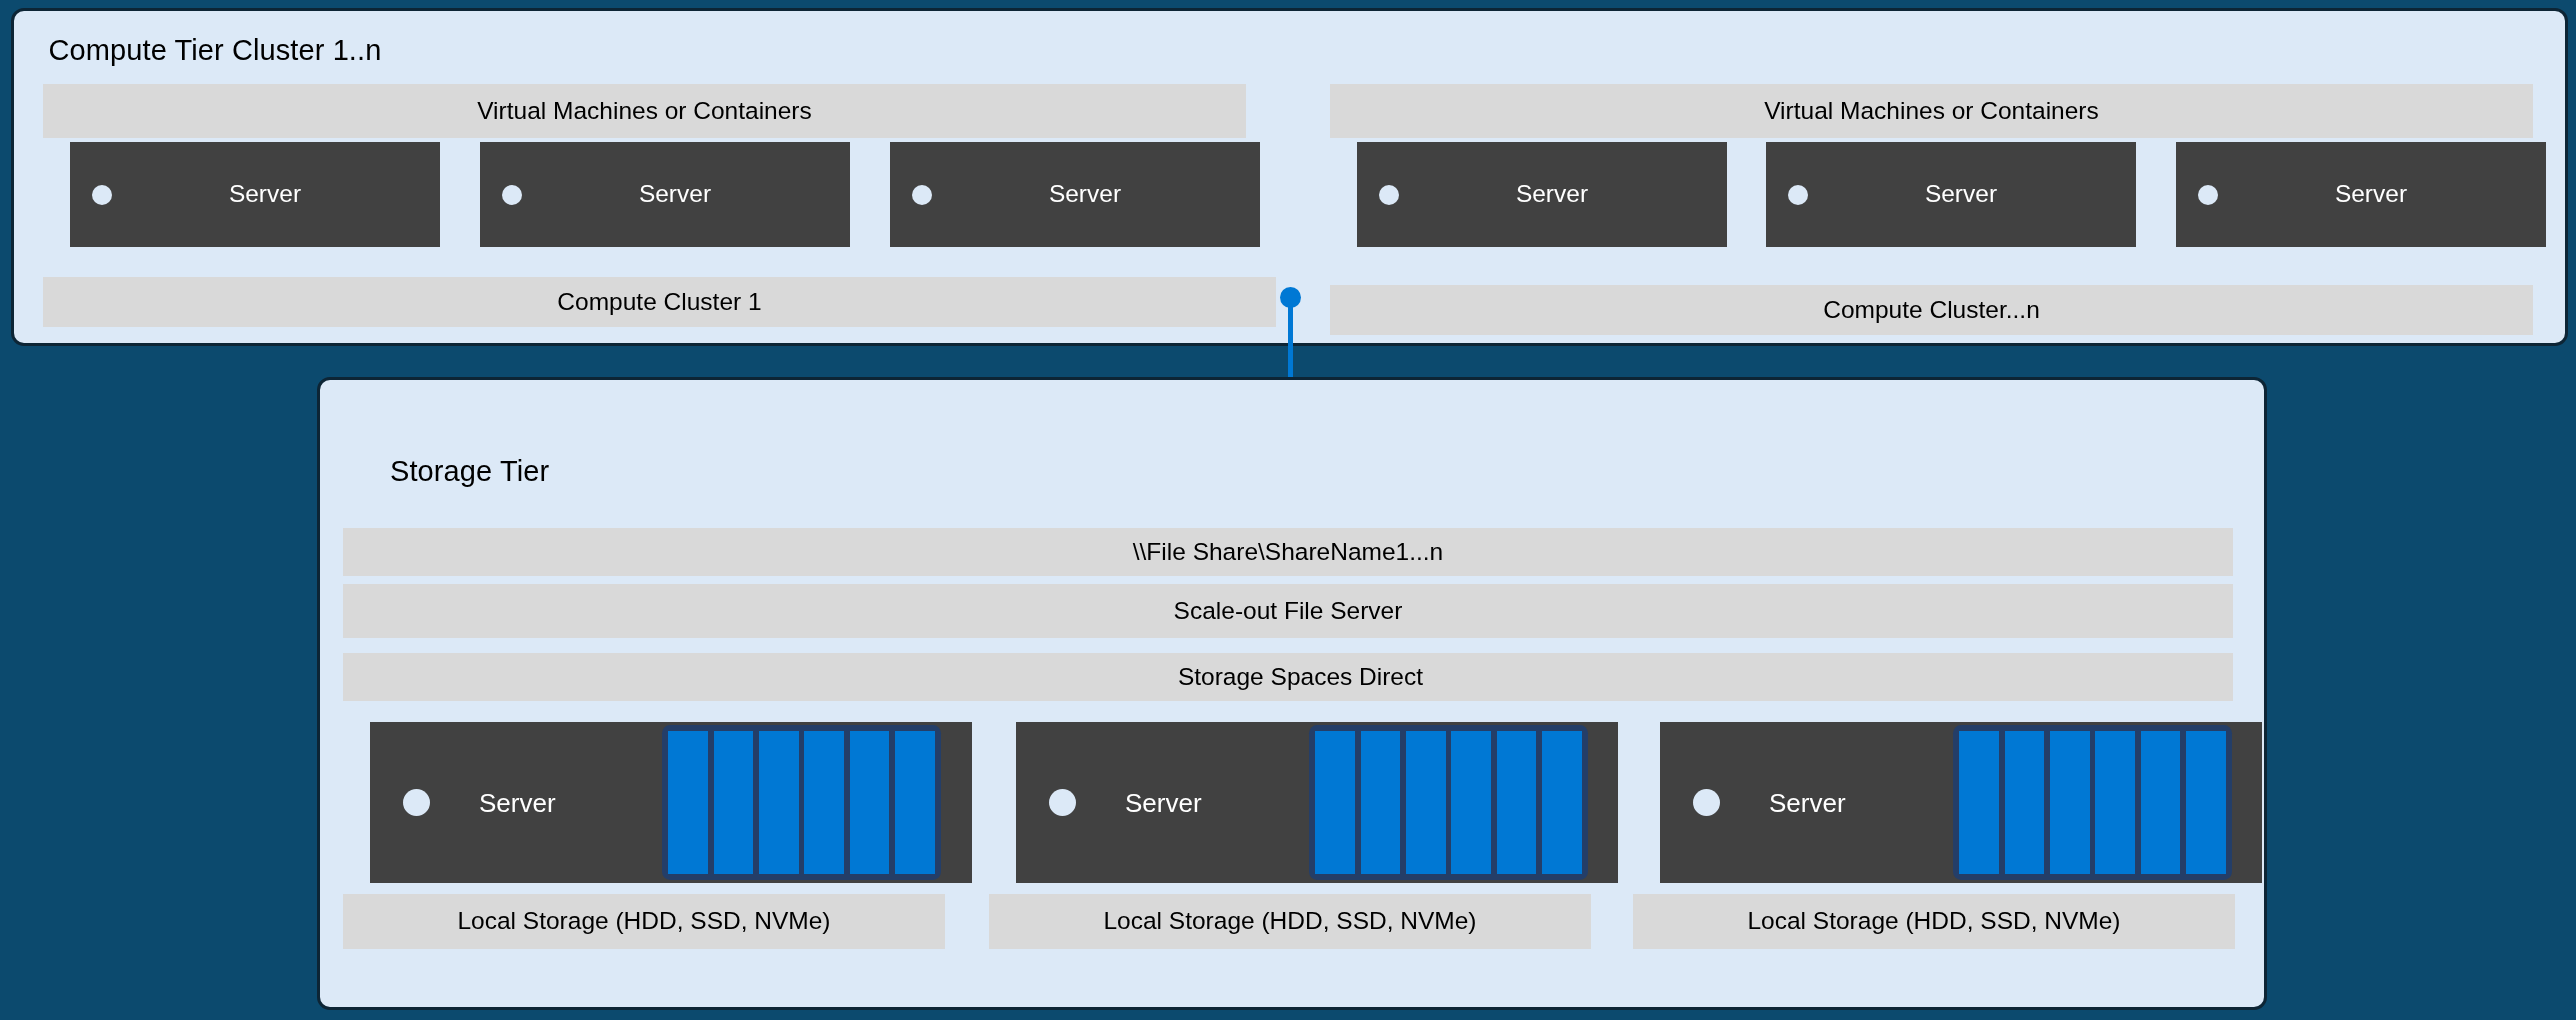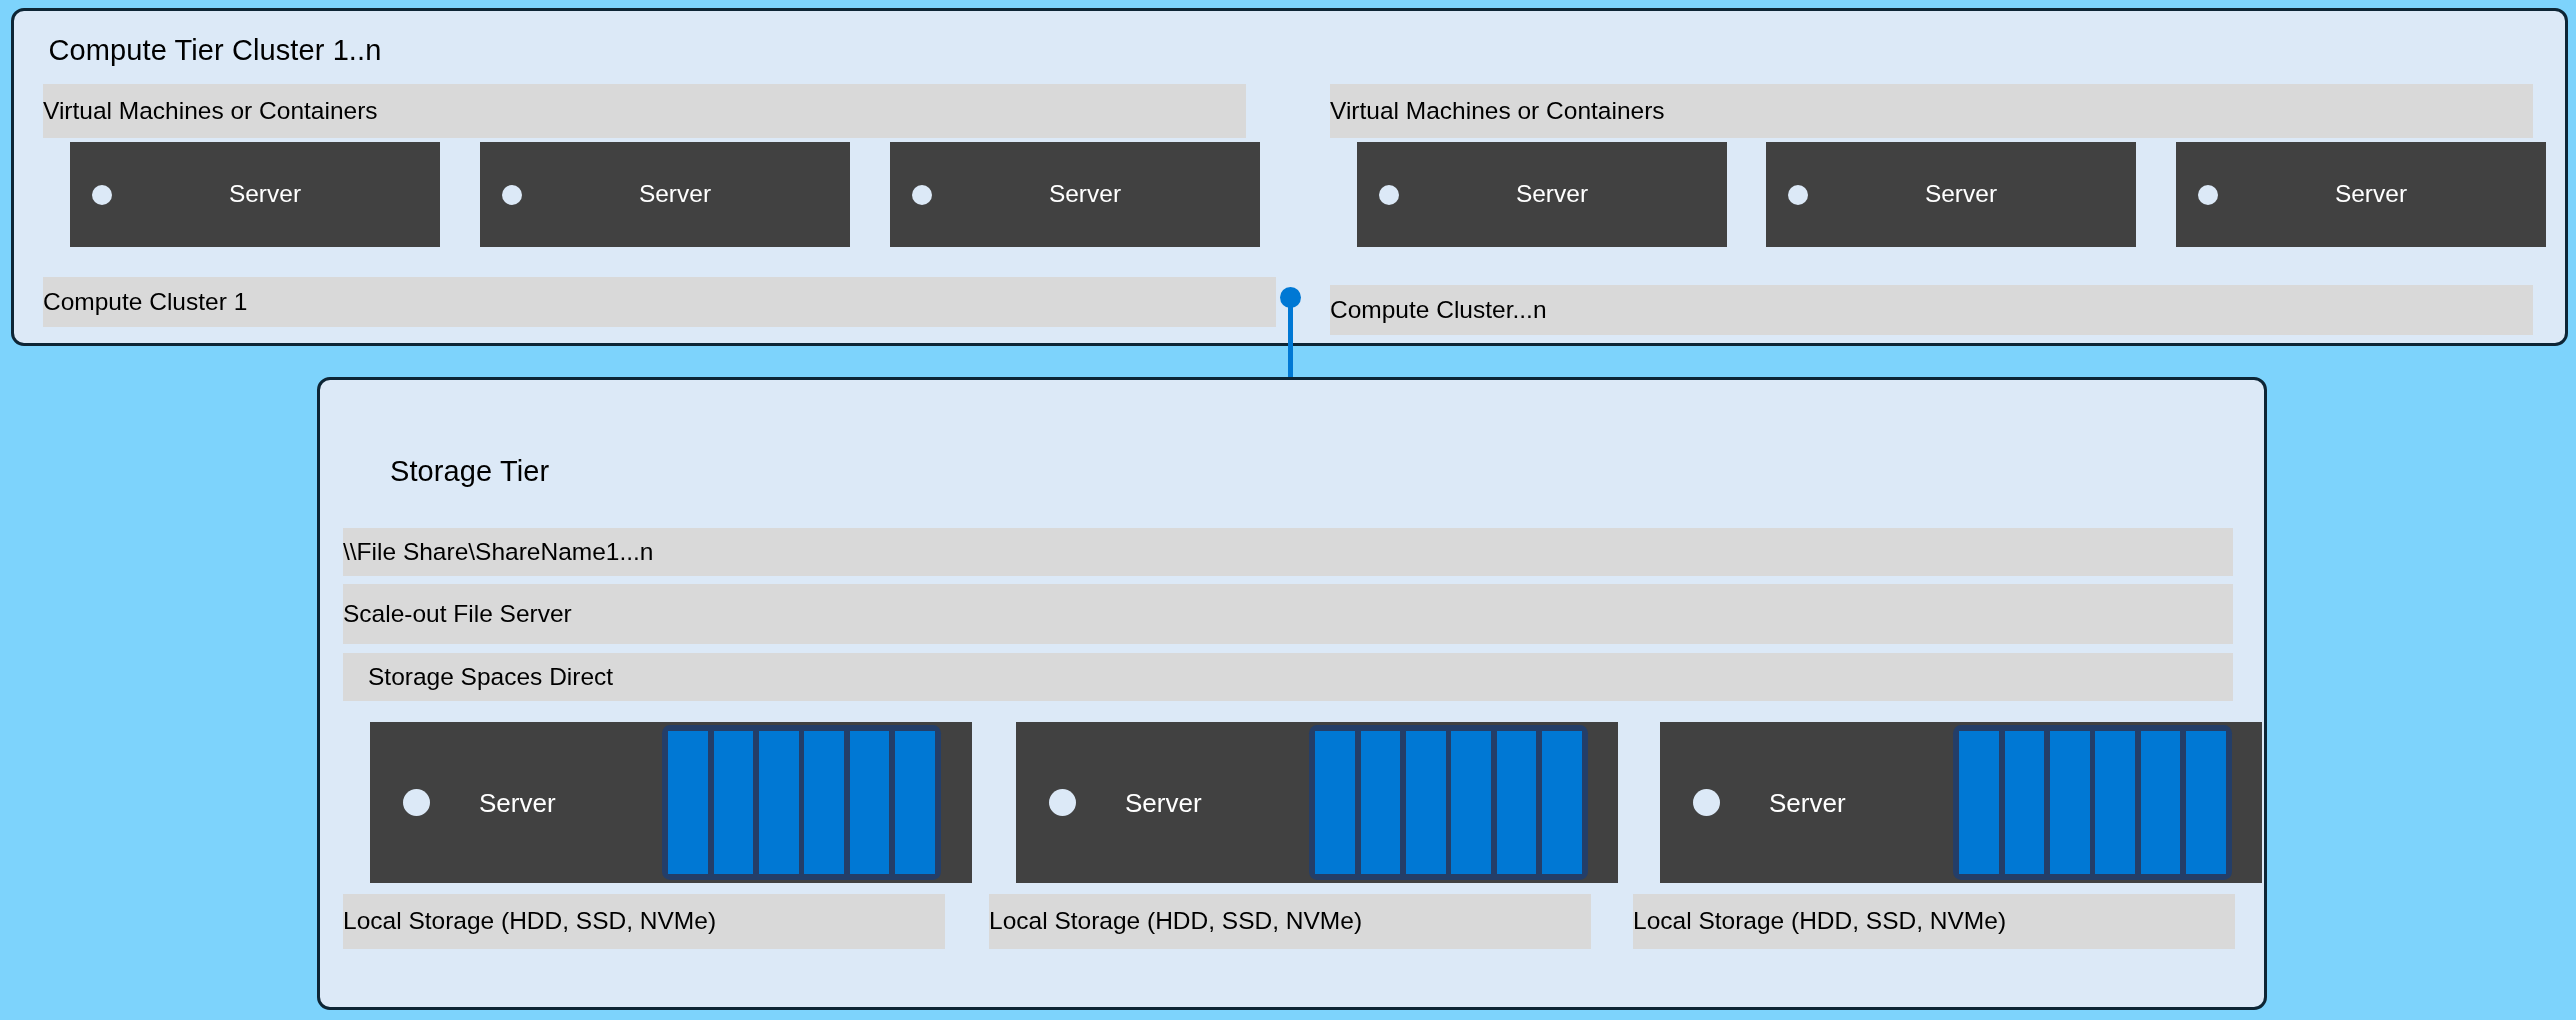--- a/index.html
+++ b/index.html
@@ -10,21 +10,21 @@
   }
   body {
     font-family: "Liberation Sans", sans-serif;
     color: #000000;
   }
 
   #canvas {
     position: relative;
     width: 2576px;
     height: 1020px;
-    background: #7dd3fc;
+    background: #0c4a6e;
     overflow: hidden;
   }
 
   
   .tier {
     position: absolute;
     background: #dce9f7;
     border: 3.5px solid #0d2535;
     border-radius: 13px;
     box-sizing: border-box;
@@ -61,20 +61,21 @@
     top: 35px;
     margin-top: 40px;
   }
 
   
   .band {
     position: absolute;
     background: #d9d9d9;
     display: flex;
     align-items: center;
+    justify-content: center;
     box-sizing: border-box;
   }
   .band-label {
     font-size: 24.5px;
     color: #000000;
     line-height: 1;
     white-space: nowrap;
   }
 
   
@@ -244,21 +245,21 @@
     </svg>
   </div>
 
   <div class="tier" id="storage-tier">
     <div class="tier-title" id="storage-tier-title">Storage Tier</div>
   </div>
 
   <div class="band" style="left:343px; top:516px; width:1890px; height:48px;margin-top:12px;">
     <span class="band-label">\\File Share\ShareName1...n</span>
   </div>
-  <div class="band" style="left:343px; top:584px; width:1890px; height:60px;">
+  <div class="band" style="left:343px; top:584px; width:1890px; height:54px;">
     <span class="band-label">Scale-out File Server</span>
   </div>
   <div class="band" style="left:343px; top:653px; width:1890px; height:48px;padding-left:25px;">
     <span class="band-label">Storage Spaces Direct</span>
   </div>
 
   <div class="server-box storage-server" style="left:343px; top:722px; width:602px; height:161px;">
     <span class="server-dot"></span>
     <span class="server-label">Server</span>
   </div>

